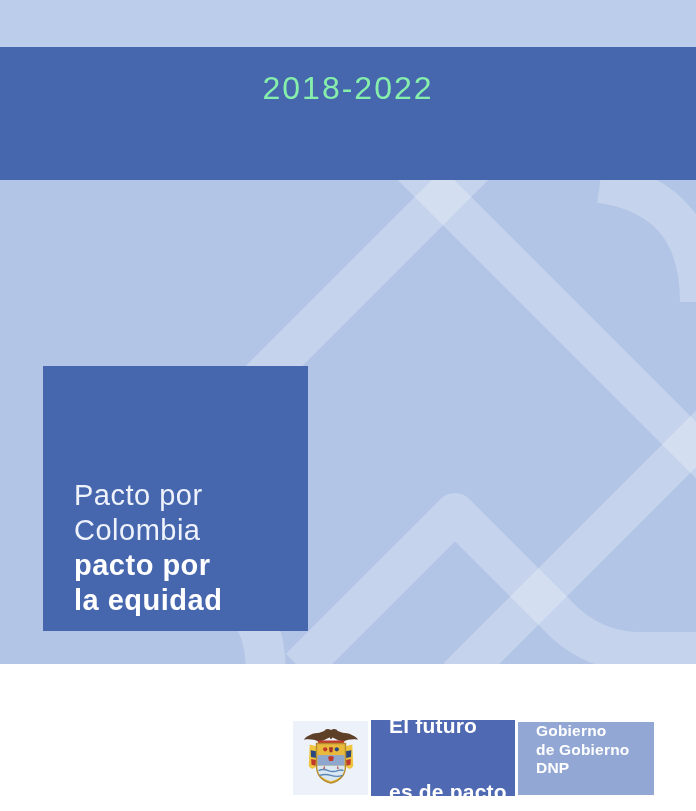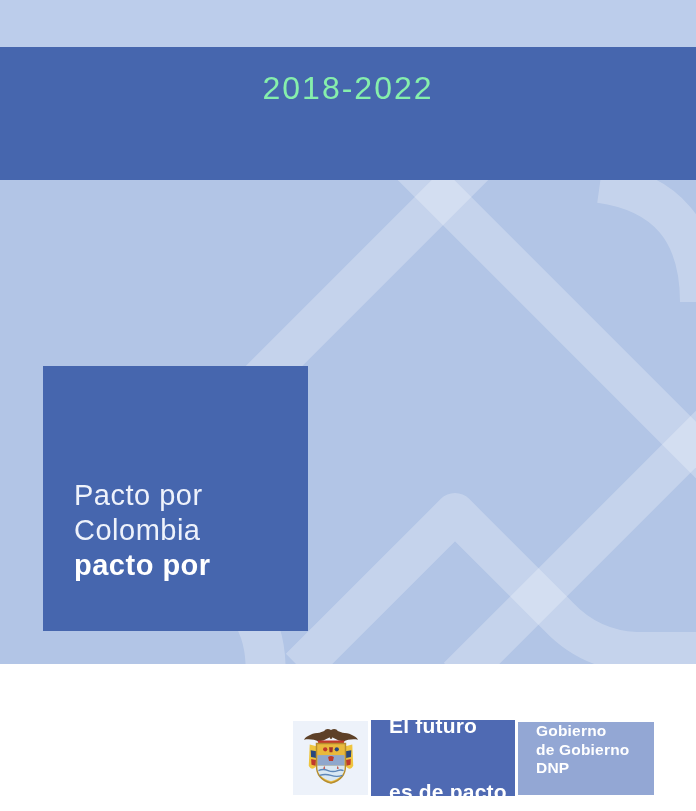--- a/index.html
+++ b/index.html
@@ -144,20 +144,21 @@
   </div>
 
   <div class="header-band">
     <div class="header-years">2018-2022</div>
   </div>
 
   <div class="pacto-box">
     <div class="line light">Pacto por</div>
     <div class="line light">Colombia</div>
     <div class="line bold">pacto por</div>
+    <div class="line bold">la equidad</div>
   </div>
 
   <div class="crest-panel">
     <svg viewBox="0 0 60 64" width="58" height="62">
 
       <path d="M30 3 C27 1 24 2 23 4 L18 6 C12 6 5 9 2 13 C8 12 13 13 17 15 L22 14 L30 10 L38 14 L43 15 C47 13 52 12 58 13 C55 9 48 6 42 6 L37 4 C36 2 33 1 30 3 Z" fill="#5d4027"></path>
       <path d="M28 7 L32 7 L31 12 L29 12 Z" fill="#5d4027"></path>
 
       <path d="M16 14 L44 14 L43 17 L17 17 Z" fill="#c0392b"></path>
 

